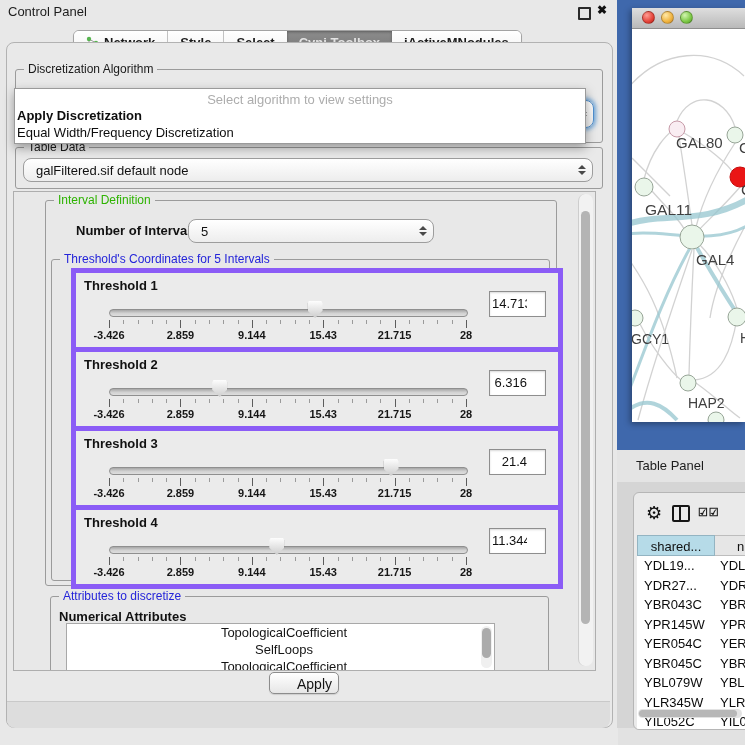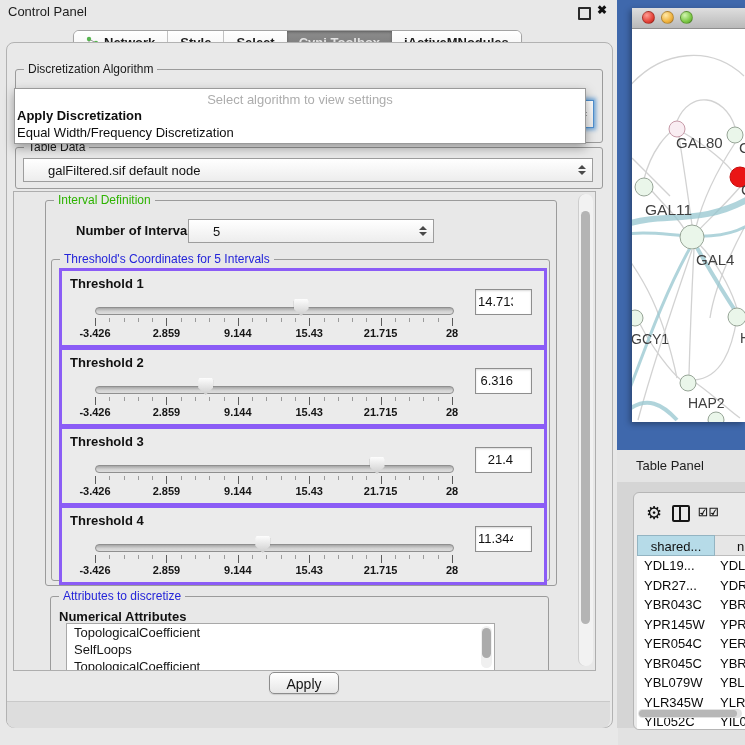--- a/index.html
+++ b/index.html
@@ -20,59 +20,59 @@
   .tab-seg.selected{background:linear-gradient(180deg,#8d8d8d,#747474);color:#e3e3e3;border-left:none;box-shadow:inset 0 1px 3px rgba(0,0,0,.35);}
   .tab-seg.selected + .tab-seg{border-left:none;}
   .cp-tabs{left:73px;top:30px;}
   .bottom-tabs{left:142px;top:661px;}
 
   .cp-body{left:6px;top:42px;width:605px;height:684px;background:#e9e9e9;border:1px solid #b2b2b2;border-radius:8px;}
   .group{position:absolute;border:1px solid #9b9b9b;border-radius:3px;}
   .group-title{position:absolute;top:-8px;left:8px;background:#e9e9e9;padding:0 4px;font-size:12px;line-height:14px;white-space:nowrap;}
 
   
-  .combo{position:absolute;background:linear-gradient(180deg,#ffffff,#ededed);border:1px solid #9d9d9d;border-radius:0;font-size:13px;color:#111;display:flex;align-items:center;padding:0 24px;box-sizing:border-box;}
+  .combo{position:absolute;background:linear-gradient(180deg,#ffffff,#ededed);border:1px solid #9d9d9d;border-radius:8px;font-size:13px;color:#111;display:flex;align-items:center;padding:0 12px;box-sizing:border-box;}
   .combo .stepper{position:absolute;right:6px;top:50%;transform:translateY(-50%);display:flex;flex-direction:column;gap:2px;}
   .stepper i{display:block;width:0;height:0;border-left:4px solid transparent;border-right:4px solid transparent;}
   .stepper .up{border-bottom:4px solid #4a4a4a;}
   .stepper .dn{border-top:4px solid #4a4a4a;}
   .combo.focused{border-color:#4f8fce;box-shadow:0 0 4px 2px rgba(90,155,215,.85);}
 
   
   .popup{left:7px;top:45px;width:570px;height:54px;background:#ffffff;border:1px solid #9a9a9a;box-shadow:0 4px 10px rgba(0,0,0,.35);z-index:6;}
   .popup-hint{position:absolute;left:0;right:0;top:3px;text-align:center;font-size:13px;color:#adadad;}
   .popup-item{position:absolute;left:2px;font-size:13px;color:#0d0d0d;white-space:nowrap;}
   .popup-item.bold{font-weight:bold;}
 
   
   .viewport{left:6px;top:148px;width:581px;height:478px;border:1px solid #aeaeae;background:#e8e8e8;overflow:hidden;}
   .vscroll{position:absolute;width:14px;background:#f2f2f2;border-left:1px solid #cdcdcd;border-radius:7px;}
   .vscroll .thumb{position:absolute;left:2px;width:9px;background:#b4b4b4;border-radius:5px;}
   .outer-vscroll{right:2px;top:2px;height:472px;}
 
   
-  .thr-box{position:absolute;left:7px;width:482px;height:74px;background:#ebebeb;border:3px solid #8b5cf6;}
+  .thr-box{position:absolute;left:19px;width:482px;height:74px;background:#ebebeb;border:5px solid #8b5cf6;}
   .thr-label{position:absolute;left:8px;top:5px;font-size:13px;font-weight:bold;color:#111;}
   .thr-track{position:absolute;left:33px;top:36px;width:357px;height:6px;border:1px solid #8f8f8f;border-radius:4px;background:linear-gradient(180deg,#a6a6a6,#d2d2d2 55%,#dedede);}
   .thr-thumb{position:absolute;top:28px;width:15px;height:17px;background:linear-gradient(180deg,#fdfdfd,#cdcdcd);clip-path:polygon(8% 0,92% 0,100% 14%,100% 58%,50% 100%,0 58%,0 14%);filter:drop-shadow(0 0 1px #6f6f6f);}
   .tick{position:absolute;width:1px;background:#9a9a9a;top:0;}
   .tick.major{background:#5c5c5c;}
   .thr-ticks{position:absolute;left:33px;top:47px;width:357px;height:9px;}
   .thr-scale{position:absolute;left:33px;top:56px;width:357px;height:12px;}
   .scale-lab{position:absolute;width:64px;margin-left:-32px;text-align:center;font-size:11px;font-weight:bold;color:#161616;}
   .thr-field{position:absolute;left:413px;top:18px;width:57px;height:26px;background:#fff;border:1px solid #8e8e8e;font-size:13px;color:#111;text-align:right;line-height:26px;padding-right:18px;box-sizing:border-box;box-shadow:inset 0 1px 2px rgba(0,0,0,.15);}
 
   
   .attr-title{position:absolute;left:8px;top:12px;font-size:13px;font-weight:bold;color:#111;}
   .attr-list{position:absolute;left:15px;top:26px;width:427px;height:46px;background:#fff;border:1px solid #a8a8a8;overflow:hidden;}
   .attr-item{font-size:13px;color:#151515;padding:1px 0 1px 7px;white-space:nowrap;}
   .list-scroll{position:absolute;right:2px;top:2px;width:11px;height:42px;background:#f0f0f0;border-radius:6px;}
   .list-scroll .thumb{position:absolute;left:1px;top:2px;width:9px;height:30px;background:#ababab;border-radius:5px;}
 
-  .apply-btn{left:262px;top:629px;width:70px;height:22px;background:linear-gradient(180deg,#ffffff,#e6e6e6);border:1px solid #8c8c8c;border-radius:5px;font-size:14px;color:#141414;text-align:center;line-height:21px;box-shadow:0 1px 1px rgba(0,0,0,.12);}
+  .apply-btn{left:262px;top:629px;width:70px;height:22px;background:linear-gradient(180deg,#ffffff,#e6e6e6);border:1px solid #8c8c8c;border-radius:5px;font-size:14px;color:#141414;text-align:right;line-height:21px;box-shadow:0 1px 1px rgba(0,0,0,.12);}
   .bottom-strip{left:0px;top:658px;width:603px;height:26px;background:#dddddd;border-top:1px solid #c9c9c9;border-radius:0 0 8px 8px;}
 
   
   .desktop{left:617px;top:0;width:128px;height:450px;background:#3f68ac;}
   .net-window{left:632px;top:8px;width:113px;height:414px;background:#fff;box-shadow:-2px 2px 6px rgba(0,0,0,.35);}
   .net-titlebar{left:0;top:0;width:113px;height:20px;background:linear-gradient(180deg,#dedede,#b9b9b9);border-bottom:1px solid #8f8f8f;}
   .tl{position:absolute;top:3px;width:13px;height:13px;border-radius:50%;border:1px solid rgba(0,0,0,.25);box-sizing:border-box;}
   .tl.red{left:10px;background:radial-gradient(circle at 35% 30%,#ff9d94,#e4443a 60%,#b01d14);}
   .tl.yellow{left:29px;background:radial-gradient(circle at 35% 30%,#ffe9a8,#f0b33e 60%,#c7872a);}
   .tl.green{left:48px;background:radial-gradient(circle at 35% 30%,#d2f5b0,#7cc845 60%,#4f9427);}
@@ -348,21 +348,21 @@
                     <span class="scale-lab" style="left:214.2px;">15.43</span>
                     <span class="scale-lab" style="left:285.6px;">21.715</span>
                     <span class="scale-lab" style="left:357.0px;">28</span>
                   </div>
                   <input class="thr-field" readonly="" value="11.344" style="">
                 </div>
               </div>
           </div>
         </div>
 
-        <div class="group" style="left:36px;top:404px;width:497px;height:120px;background:#e8e8e8;">
+        <div class="group" style="left:36px;top:404px;width:497px;height:120px;background:#e8e8e8;text-align:center;">
           <span class="group-title" style="background:#e8e8e8;color:#2424d9;">Attributes to discretize</span>
           <span class="attr-title">Numerical Attributes</span>
           <div class="attr-list" id="attr-list">
             <div class="list-scroll">
                 <span class="thumb"></span>
               </div>
           <div class="attr-item">TopologicalCoefficient</div>
               <div class="attr-item">SelfLoops</div>
               <div class="attr-item">TopologicalCoefficient</div>
             </div>

